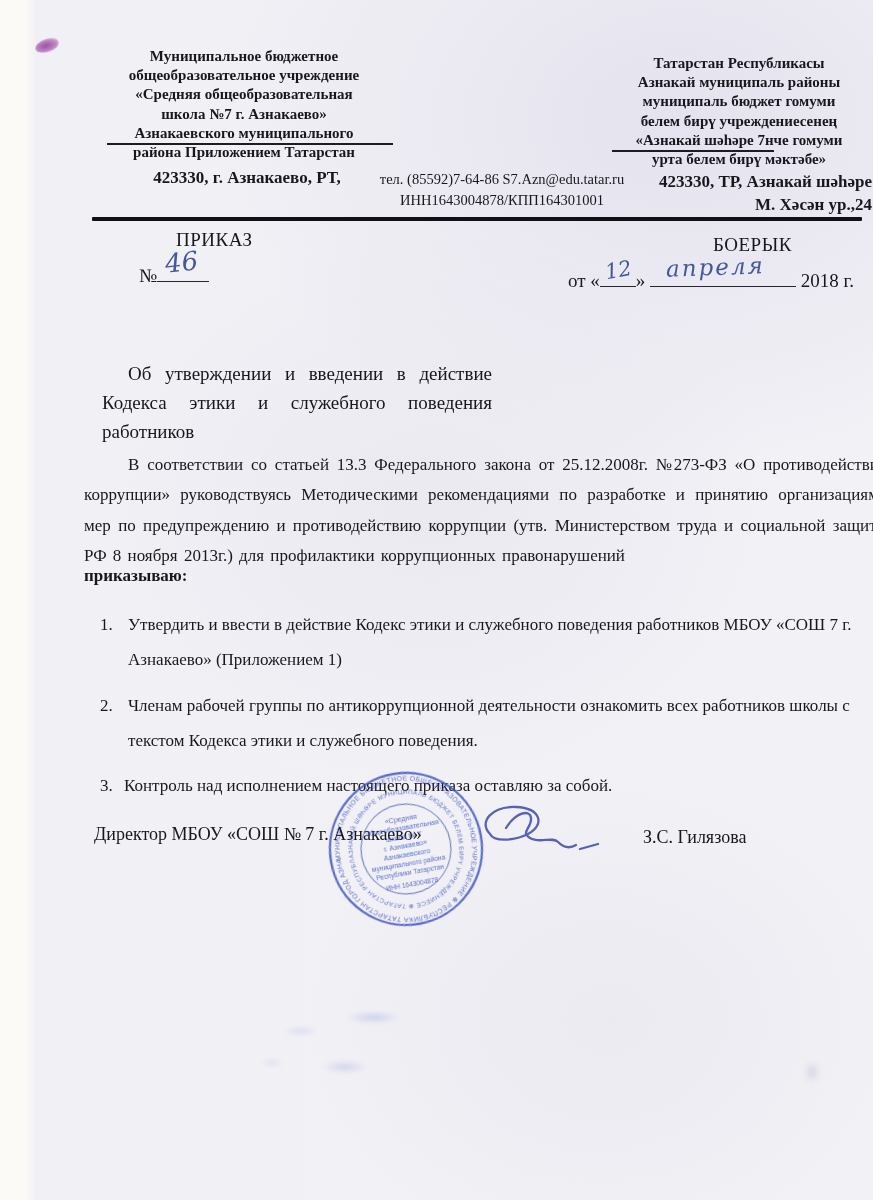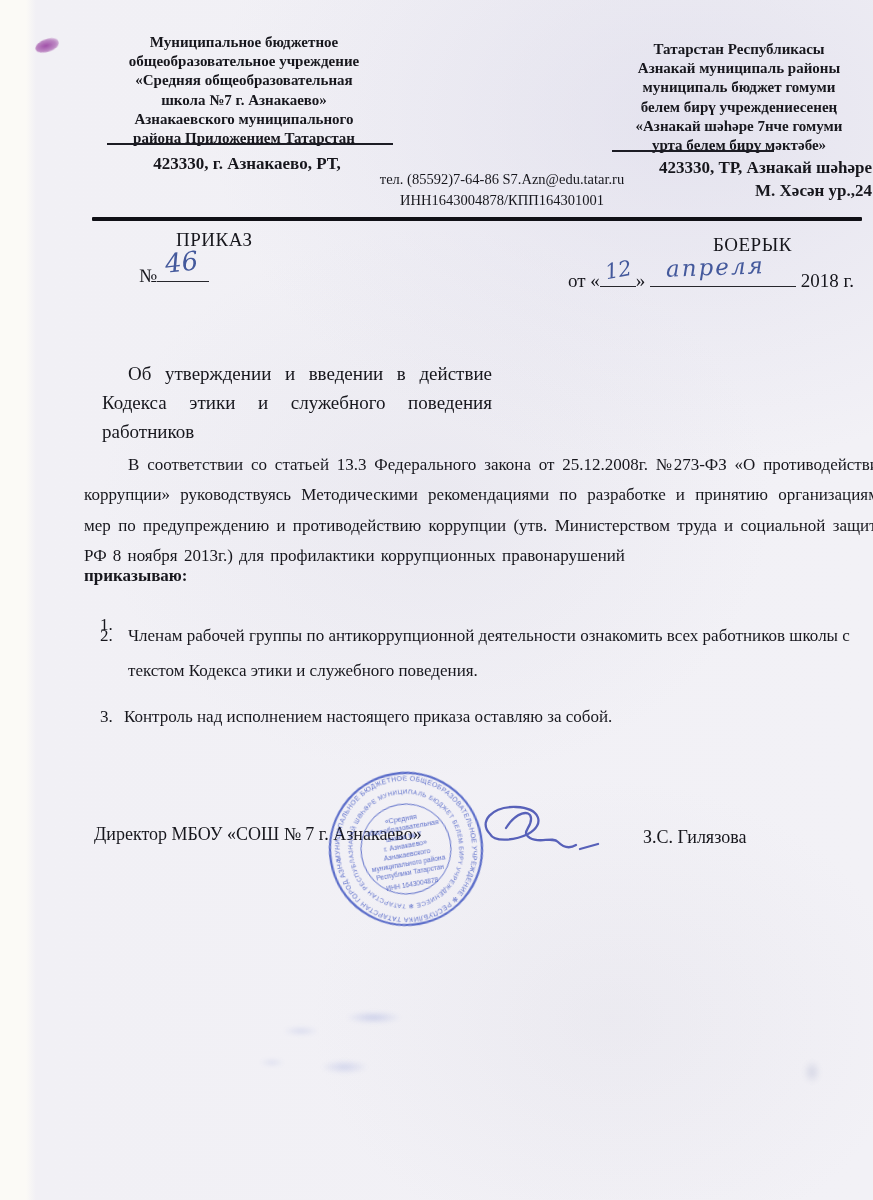--- a/index.html
+++ b/index.html
@@ -6,21 +6,21 @@
   .page{
     position:relative;width:873px;height:1200px;margin:0 auto;overflow:hidden;
     color:#17171d;font-family:"Liberation Serif",serif;
     background:
       radial-gradient(ellipse 760px 560px at 78% 10%, rgba(206,204,226,.38), transparent 62%),
       radial-gradient(ellipse 560px 460px at 50% 42%, rgba(208,206,222,.22), transparent 60%),
       radial-gradient(ellipse 500px 400px at 70% 85%, rgba(210,208,220,.20), transparent 60%),
       linear-gradient(90deg,#fbfaf6 0,#fbfaf6 26px,#f1f0f5 36px,#f2f1f6 100%);
   }
   .abs{position:absolute;}
-  .center{text-align:center;}
+  .center{text-align:center;margin-top:14px;}
   .org{font-weight:bold;font-size:15px;line-height:1.28;}
   .addr{font-weight:bold;font-size:17px;line-height:1.35;}
   .rule{background:#1c1c24;height:2px;}
   .thick-rule{background:#101016;height:4px;border-radius:1px;}
   .contact{font-size:14.5px;line-height:1.45;text-align:center;}
   .contact .email{margin-top:14px;}
   .heading{font-size:19px;letter-spacing:.5px;}
   .numline{font-size:19px;}
   .uline{display:inline-block;border-bottom:1.6px solid #26262c;position:relative;height:20px;vertical-align:baseline;}
   .hw{font-family:"DejaVu Serif",serif;font-style:italic;color:#44599c;position:absolute;white-space:nowrap;}
@@ -99,20 +99,21 @@
 
   <div class="abs subject" style="left:102px;top:360px;width:390px;">Об утверждении и введении в действие Кодекса этики и служебного поведения работников</div>
 
   <div class="abs para" style="left:84px;top:450px;width:804px;">В соответствии со статьей 13.3 Федерального закона от 25.12.2008г. №273-ФЗ «О противодействии коррупции» руководствуясь Методическими рекомендациями по разработке и принятию организациями мер по предупреждению и противодействию коррупции (утв. Министерством труда и социальной защиты РФ 8 ноября 2013г.) для профилактики коррупционных правонарушений</div>
 
   <div class="abs resolve" style="left:84px;top:566px;">приказываю:</div>
 
   <div class="abs olist" style="left:96px;top:608px;width:792px;">
     <div class="li">
       <span class="num">1.</span>
+      <span>Утвердить и ввести в действие Кодекс этики и служебного поведения работников МБОУ «СОШ 7 г. Азнакаево» (Приложением 1)</span>
     </div>
     <div class="li">
       <span class="num">2.</span>
       <span>Членам рабочей группы по антикоррупционной деятельности ознакомить всех работников школы с текстом Кодекса этики и служебного поведения.</span>
     </div>
     <div class="li" style="padding-left:28px;">
       <span class="num">3.</span>
       <span>Контроль над исполнением настоящего приказа оставляю за собой.</span>
     </div>
   </div>

